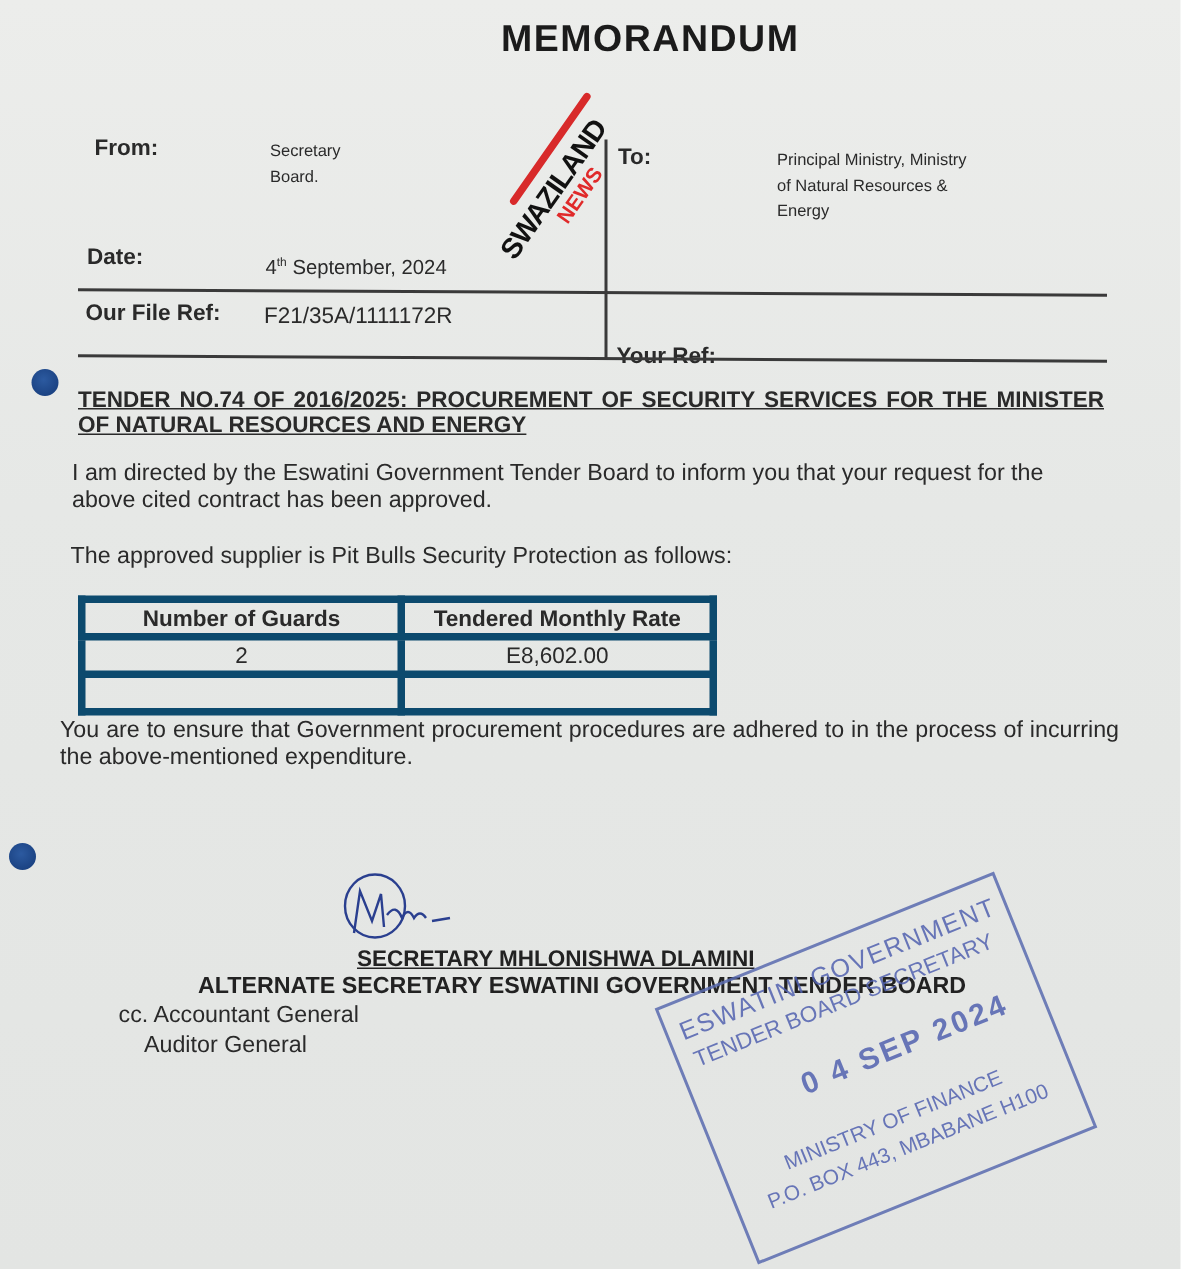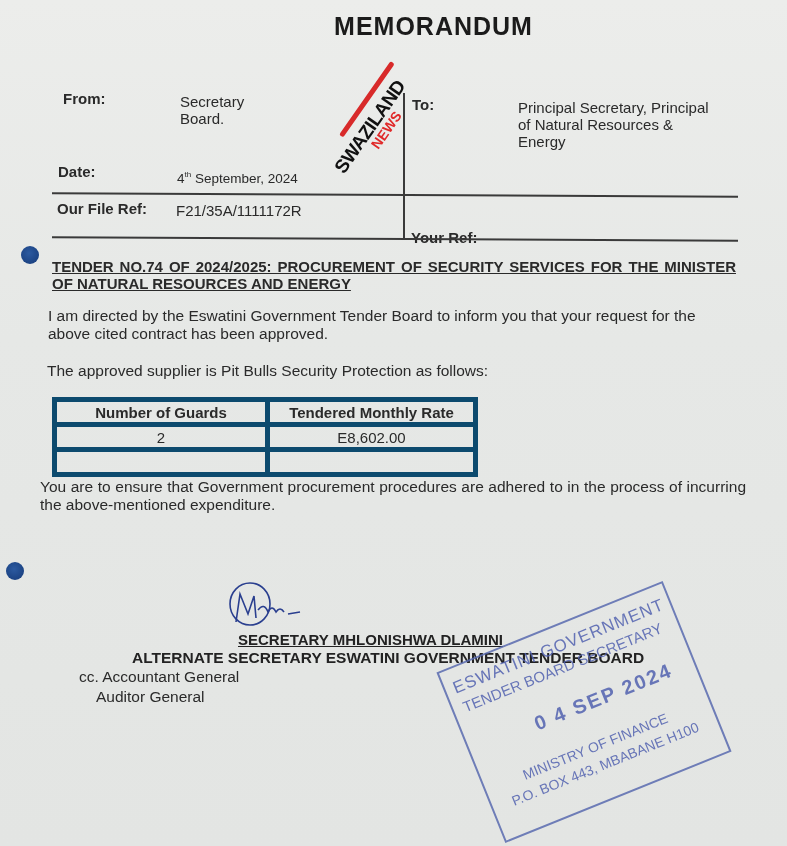--- a/index.html
+++ b/index.html
@@ -4,21 +4,21 @@
 <style>
   html, body { margin:0; padding:0; }
   body {
     width:787px; height:846px; overflow:hidden; position:relative;
     background: linear-gradient(180deg,#ecedeb 0%,#e6e8e6 40%,#e3e5e3 100%);
     font-family:"Liberation Sans", sans-serif; color:#1e1e1e;
   }
   .abs { position:absolute; }
   .title { left:0; width:787px; top:12px; text-align:center; font-weight:bold; font-size:25px; letter-spacing:1px; color:#1b1b1b; padding-left:40px; box-sizing:border-box;margin-left:20px; }
   .lbl { font-size:15px; font-weight:bold; color:#2a2a2a; }
-  .val { font-size:15px; color:#2a2a2a; line-height:17px; }
+  .val { font-size:11px; color:#2a2a2a; line-height:17px; }
   .hline { height:1.5px; background:#3a3a3a; }
   .vline { width:1.5px; background:#3a3a3a; }
   .hole { width:18px; height:18px; border-radius:50%; background:radial-gradient(circle at 45% 40%,#2c5aa0,#153a78); }
   .subject { left:52px; top:258px; width:684px; font-size:15px; font-weight:bold; color:#2a2a2a; line-height:17px; text-align:justify; }
   .subject span { text-decoration:underline; }
   .para { font-size:15.5px; color:#2a2a2a; line-height:18px; }
   table.rates { border-collapse:collapse; position:absolute; left:52px; top:397px; width:426px; }
   table.rates td { border:5px solid #0c4a6e; font-size:15px; height:20px; padding:0 4px; text-align:center; color:#2a2a2a; }
   table.rates td.h { font-weight:bold; }
   .sig-name { font-weight:bold; font-size:15px; text-decoration:underline; color:#222; }
@@ -45,21 +45,21 @@
   <div class="abs lbl" style="left:63px;top:90px;">From:</div>
   <div class="abs val" style="left:180px;top:93px;">
     <div>Secretary</div>
     <div>Board.</div>
   </div>
 
   <div class="abs vline" style="left:403px;top:93px;height:146px;"></div>
 
   <div class="abs lbl" style="left:412px;top:96px;">To:</div>
   <div class="abs val" style="left:518px;top:99px;">
-    <div>Principal Secretary, Principal</div>
+    <div>Principal Ministry, Ministry</div>
     <div>of Natural Resources &amp;</div>
     <div>Energy</div>
   </div>
 
   <div class="abs lbl" style="left:58px;top:163px;">Date:</div>
   <div class="abs val" style="left:177px;top:166px;font-size:13.5px;"><span>4</span><sup style="font-size:8px;">th</sup><span> September, 2024</span></div>
 
   <div class="abs hline" style="left:52px;top:194px;width:686px;transform:rotate(0.3deg);"></div>
 
   <div class="abs lbl" style="left:57px;top:200px;">Our File Ref:</div>
@@ -70,21 +70,21 @@
 
   <div class="abs watermark">
     <div style="position:absolute;left:30px;top:-10px;width:90px;height:5px;background:#d82a2a;border-radius:3px;"></div>
     <span class="wm1">SWAZILAND</span>
     <span class="wm2">NEWS</span>
   </div>
 
   <div class="abs hole" style="left:21px;top:246px;"></div>
   <div class="abs hole" style="left:6px;top:562px;"></div>
 
-  <div class="abs subject"><span>TENDER NO.74 OF 2024/2025: PROCUREMENT OF SECURITY SERVICES FOR THE MINISTER OF NATURAL RESOURCES AND ENERGY</span></div>
+  <div class="abs subject"><span>TENDER NO.74 OF 2016/2025: PROCUREMENT OF SECURITY SERVICES FOR THE MINISTER OF NATURAL RESOURCES AND ENERGY</span></div>
 
   <div class="abs para" style="left:48px;top:307px;width:692px;">I am directed by the Eswatini Government Tender Board to inform you that your request for the above cited contract has been approved.</div>
   <div class="abs para" style="left:47px;top:362px;width:692px;">The approved supplier is Pit Bulls Security Protection as follows:</div>
 
   <table class="rates">
     <tbody>
         <tr>
       <td class="h" style="width:200px;">Number of Guards</td>
       <td class="h">Tendered Monthly Rate</td>
     </tr>

